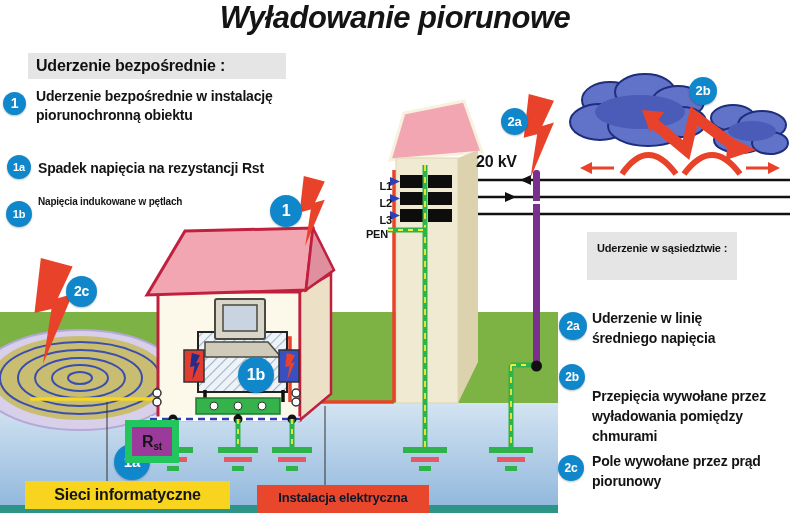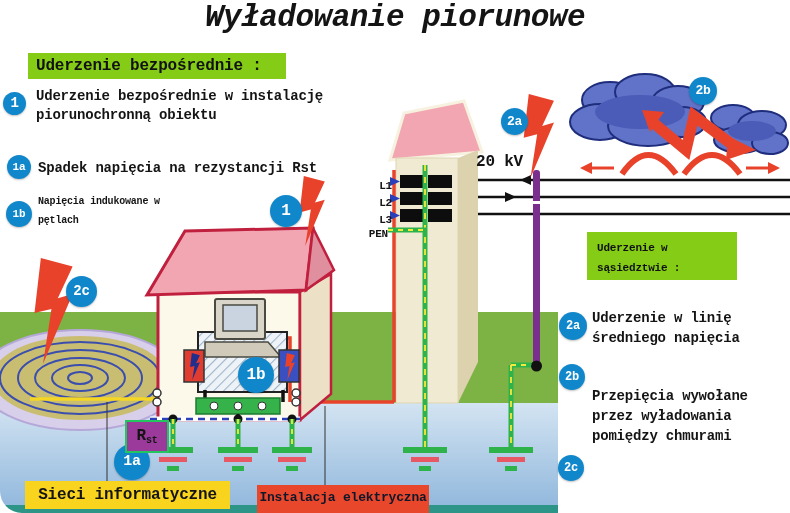--- a/index.html
+++ b/index.html
@@ -1,22 +1,22 @@
 <!DOCTYPE html>
 <html><head>
 <meta charset="utf-8">
 <style>
   html,body{margin:0;padding:0;background:#fff;}
   #stage{position:relative;width:790px;height:513px;background:#fff;overflow:hidden;
-         font-family:Liberation Mono, monospace;border-radius:22px;}
+         font-family:Liberation Sans, sans-serif;}
   #scene-svg{position:absolute;left:0;top:0;z-index:1;}
   .t{position:absolute;z-index:2;font-weight:bold;color:#141414;letter-spacing:-0.2px;}
   .title{font-size:31px;font-style:italic;left:50%;top:0;transform:translateX(-50%);
          white-space:nowrap;letter-spacing:-0.5px;}
-  .greenbox{background:#84cc16;color:#111;}
+  .greenbox{background:#e5e5e5;color:#111;}
   .badge{background:#1187cb;color:#fff;border-radius:50%;text-align:center;
          box-shadow:0 1px 2px rgba(0,0,0,.25);}
   .lh19{line-height:19px;}
   .lh20{line-height:20px;}
   .phase{font-size:11px;width:40px;text-align:right;margin-top:6px;}
   .sub{font-size:10px;vertical-align:-3px;}
 </style>
 </head>
 <body>
 
@@ -221,31 +221,32 @@
 <div class="t lh19" style="left:38px;top:159px;width:340px;font-size:14px;">Spadek napięcia na rezystancji Rst</div>
 <div class="t badge" style="left:6px;top:201px;width:26px;height:26px;line-height:26px;font-size:11px;">1b</div>
 <div class="t lh19" style="left:38px;top:192px;width:165px;font-size:10px;">Napięcia indukowane w pętlach</div>
 
 <div class="t greenbox lh20" style="left:587px;top:232px;width:140px;height:42px;padding:6px 0 0 10px;font-size:11px;">Uderzenie w sąsiedztwie :</div>
 <div class="t badge" style="left:559px;top:312px;width:28px;height:28px;line-height:28px;font-size:12px;">2a</div>
 <div class="t lh20" style="left:592px;top:308px;width:170px;font-size:14px;">Uderzenie w linię średniego napięcia</div>
 <div class="t badge" style="left:559px;top:364px;width:26px;height:26px;line-height:26px;font-size:12px;">2b</div>
 <div class="t lh20" style="left:592px;top:360px;width:180px;font-size:14px;margin-top:26px;">Przepięcia wywołane przez wyładowania pomiędzy chmurami</div>
 <div class="t badge" style="left:558px;top:455px;width:26px;height:26px;line-height:26px;font-size:12px;">2c</div>
+<div class="t lh20" style="left:592px;top:451px;width:180px;font-size:14px;">Pole wywołane przez prąd piorunowy</div>
 
 <div class="t badge" style="left:270px;top:195px;width:32px;height:32px;line-height:32px;font-size:16px;">1</div>
 <div class="t badge" style="left:238px;top:357px;width:36px;height:36px;line-height:36px;font-size:16px;">1b</div>
 <div class="t badge" style="left:114px;top:444px;width:36px;height:36px;line-height:36px;font-size:15px;">1a</div>
 <div class="t badge" style="left:501px;top:108px;width:27px;height:27px;line-height:27px;font-size:13px;">2a</div>
 <div class="t badge" style="left:689px;top:77px;width:28px;height:28px;line-height:28px;font-size:13px;">2b</div>
 <div class="t badge" style="left:66px;top:276px;width:31px;height:31px;line-height:31px;font-size:14px;">2c</div>
 
 <div class="t" style="left:476px;top:153px;font-size:16px;">20 kV</div>
 <div class="t phase" style="left:352px;top:174px;">L1</div>
 <div class="t phase" style="left:352px;top:191px;">L2</div>
 <div class="t phase" style="left:352px;top:208px;">L3</div>
 <div class="t phase" style="left:348px;top:222px;">PEN</div>
-<div class="t" style="left:125px;top:420px;width:40px;height:29px;background:#9b3a9b;border:2px solid #22c55e;text-align:center;line-height:29px;font-size:16px;"><span>R</span><span class="sub">st</span></div>
+<div class="t" style="left:125px;top:420px;width:40px;height:29px;background:#9b3a9b;border:7px solid #22c55e;text-align:center;line-height:29px;font-size:16px;"><span>R</span><span class="sub">st</span></div>
 
 <div class="t" style="left:25px;top:481px;width:205px;height:28px;background:#f8d41e;text-align:center;line-height:28px;font-size:16px;">Sieci informatyczne</div>
 <div class="t" style="left:257px;top:485px;width:172px;height:41px;background:#e8472c;color:#0f172a;text-align:center;line-height:25px;font-size:13px;">Instalacja elektryczna</div>
 
 </div>
 
 </body></html>

